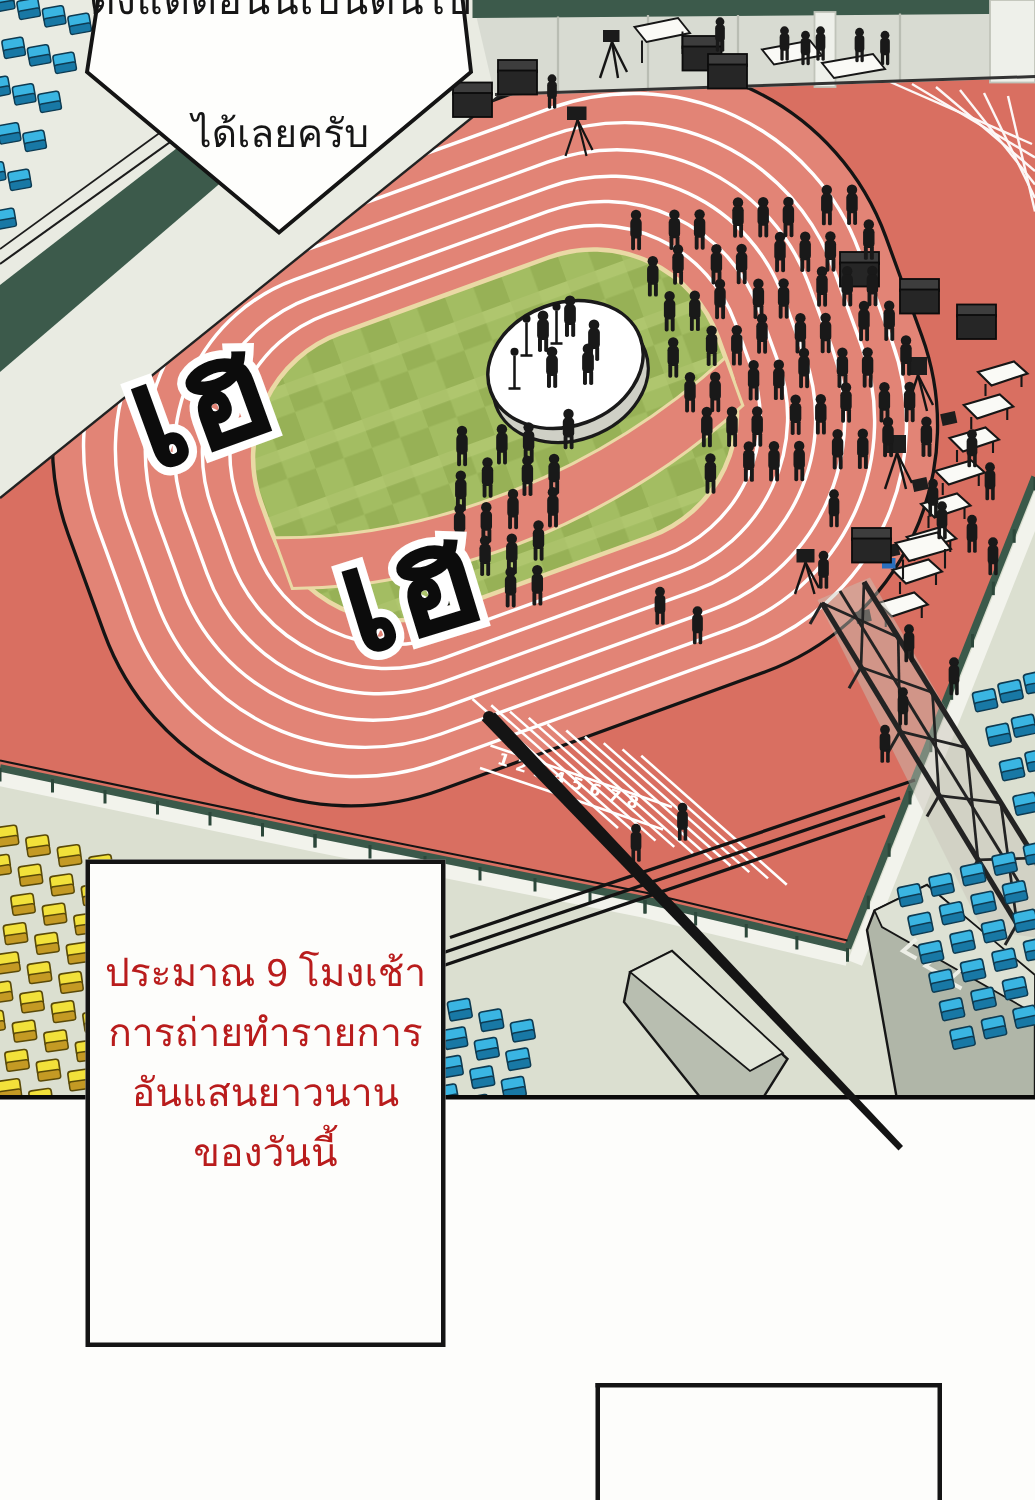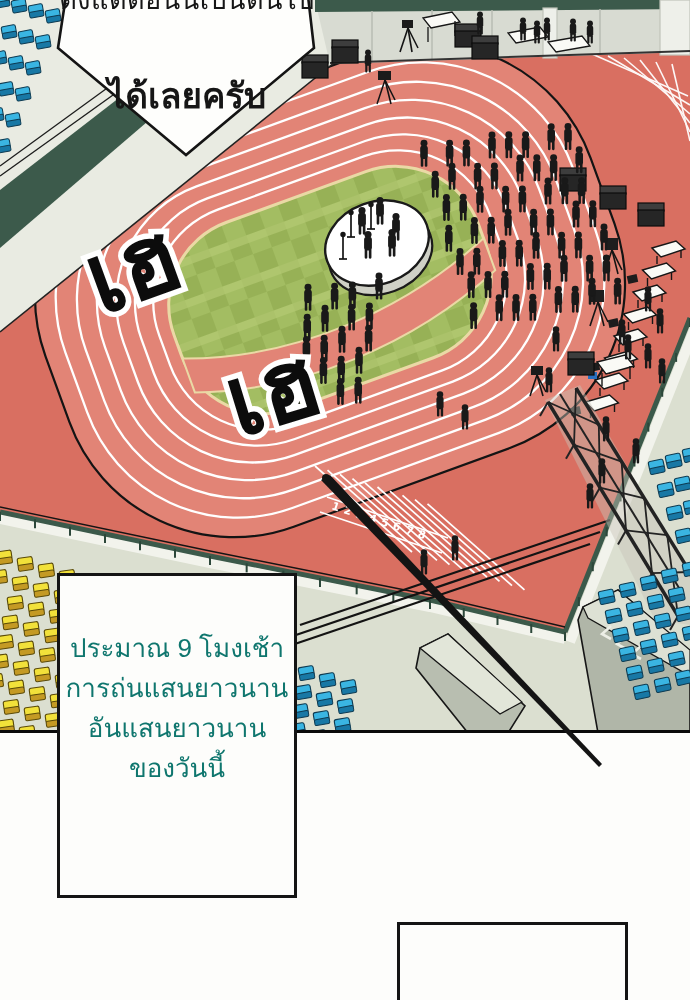--- a/index.html
+++ b/index.html
@@ -6,32 +6,32 @@
   #page{position:relative;width:690px;height:1000px;overflow:hidden;background:#fdfdfb;
         font-family:"Liberation Sans","DejaVu Sans",sans-serif;}
   #panel{position:absolute;left:0;top:0;width:690px;height:733px;overflow:hidden;
          border-bottom:3px solid #0a0a0a;box-sizing:border-box;}
   #panel svg{display:block;}
   #pointer-layer{position:absolute;left:0;top:0;width:690px;height:1000px;pointer-events:none;}
   
   #bubble{position:absolute;left:56px;top:0;width:262px;height:180px;}
   .bubble-text{position:absolute;left:56px;width:262px;text-align:center;color:#161616;}
   #bubble-line1{top:-22px;font-size:27px;letter-spacing:.5px;}
-  #bubble-line2{top:68px;font-size:35px;font-weight:bold;}
+  #bubble-line2{top:68px;font-size:26px;}
   
   .sfx{position:absolute;font-weight:bold;font-size:98px;line-height:1;color:#0c0c0c;}
   .sfx .stack{position:relative;display:block;}
   .sfx .outline{position:absolute;left:0;top:0;-webkit-text-stroke:11px #ffffff;color:#ffffff;}
   .sfx .fill{position:relative;}
   #sfx-1{left:86px;top:218px;transform:rotate(-20deg);}
   #sfx-2{left:226px;top:342px;transform:rotate(-17deg);}
   
   #caption-box{position:absolute;left:57px;top:573px;width:240px;height:325px;background:#fdfdfb;
                border:3px solid #141414;box-sizing:border-box;padding-top:52px;
-               text-align:center;color:#0f766e;}
+               text-align:center;color:#b91c1c;}
   #caption-box .cap-line{font-size:26px;line-height:40px;}
   
   #next-box{position:absolute;left:397px;top:922px;width:231px;height:90px;background:#fdfdfb;
             border:3px solid #141414;border-bottom:none;box-sizing:border-box;}
 </style>
 </head>
 <body>
 
 <div id="page">
 
@@ -555,19 +555,19 @@
   </div>
   <div class="sfx" id="sfx-2">
     <span class="stack">
       <span class="outline">เฮ</span>
       <span class="fill">เฮ</span>
     </span>
   </div>
 
   <div id="caption-box">
     <div class="cap-line">ประมาณ 9 โมงเช้า</div>
-    <div class="cap-line">การถ่นแสนยาวนาน</div>
+    <div class="cap-line">การถ่ายทำรายการ</div>
     <div class="cap-line">อันแสนยาวนาน</div>
     <div class="cap-line">ของวันนี้</div>
   </div>
 
   <div id="next-box"></div>
 </div>
 
 </body></html>

